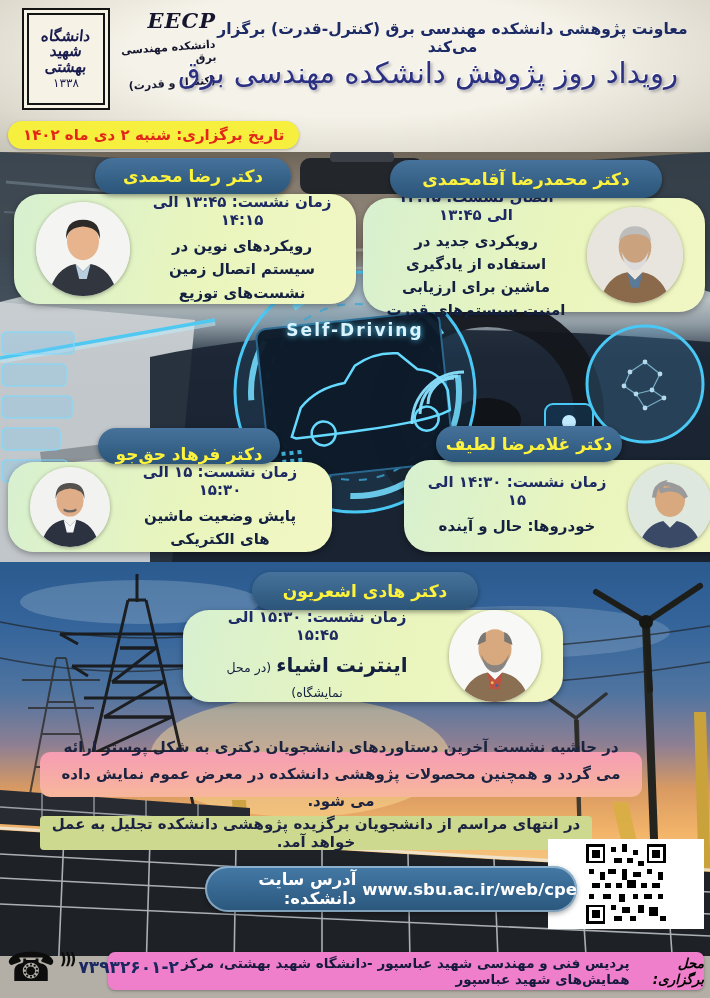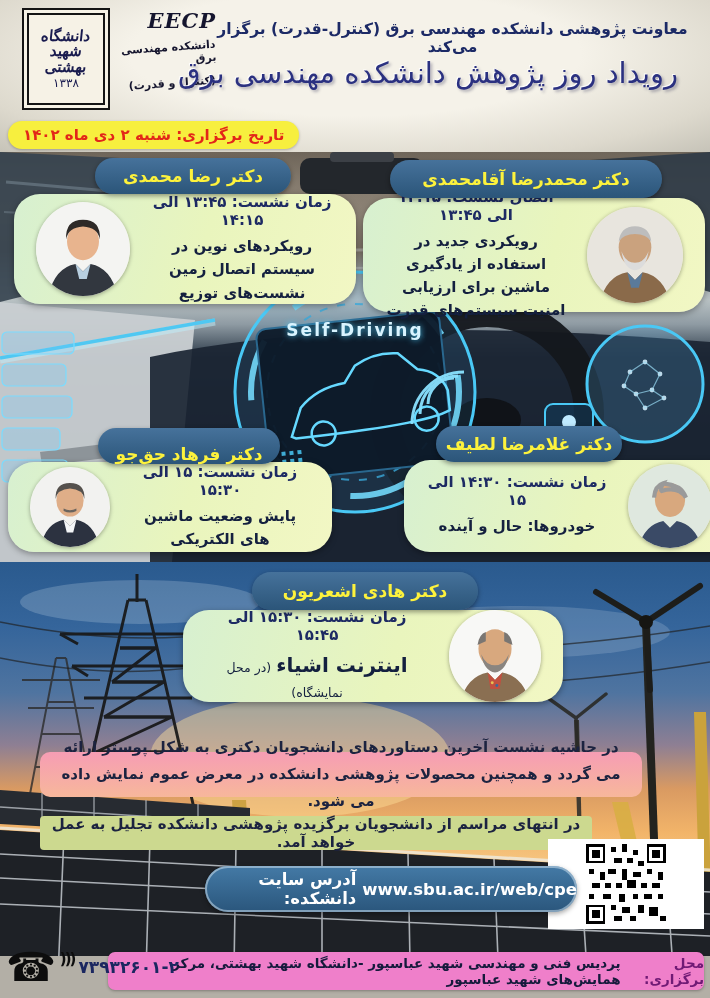--- a/index.html
+++ b/index.html
@@ -59,21 +59,21 @@
     background:#ccd98f;color:#1c2340;font-size:15px;font-weight:bold;
     display:flex;align-items:center;justify-content:center;text-align:center;}
   .qr-box{position:absolute;z-index:6;left:548px;top:839px;width:156px;height:90px;background:#fff;
     display:flex;align-items:center;justify-content:center;}
   .site-pill{position:absolute;z-index:6;left:205px;top:866px;width:372px;height:46px;border-radius:26px;
     background:linear-gradient(180deg,#447aa6 0%,#2a567c 100%);box-shadow:inset 0 0 0 2px rgba(200,220,235,.55),0 2px 5px rgba(0,0,0,.35);
     color:#fff;font-size:16.5px;font-weight:bold;display:flex;align-items:center;justify-content:center;gap:6px;}
   .venue-bar{position:absolute;z-index:7;left:108px;top:952px;width:596px;height:38px;border-radius:7px;
     background:#ef7fca;display:flex;align-items:center;justify-content:center;gap:6px;
     font-size:13.5px;font-weight:bold;box-shadow:0 1px 3px rgba(0,0,0,.3);}
-  .venue-bar .vlabel{color:#701a75;}
+  .venue-bar .vlabel{color:#000000;font-style:italic;}
   .venue-bar .vtext{color:#151a3c;}
   .phone{position:absolute;z-index:7;left:6px;top:938px;width:160px;height:58px;display:flex;align-items:center;gap:4px;direction:ltr;}
   .phone .ph-icon{font-size:40px;color:#0d0d0d;line-height:1;}
   .phone .waves{font-size:15px;font-weight:bold;color:#0d0d0d;letter-spacing:-2px;transform:translateY(-8px);}
   .phone .num{font-size:17px;font-weight:bold;color:#1b2760;}
 </style>
 </head>
 <body>
 
 <div id="poster">

